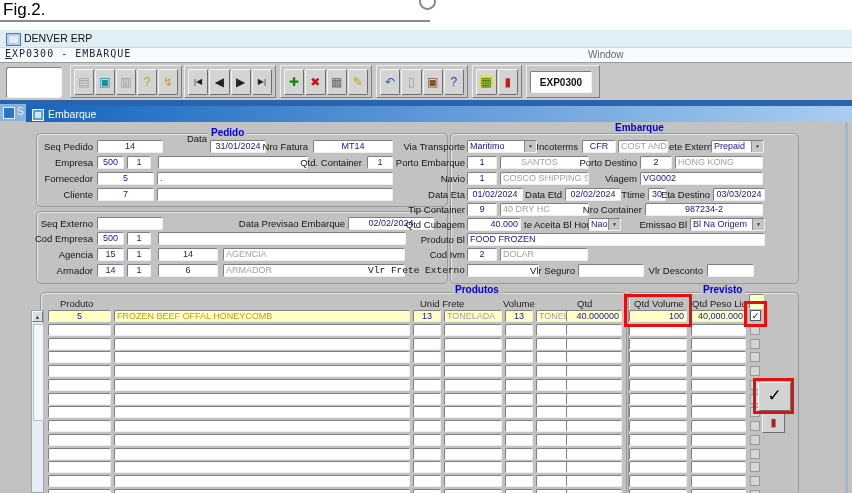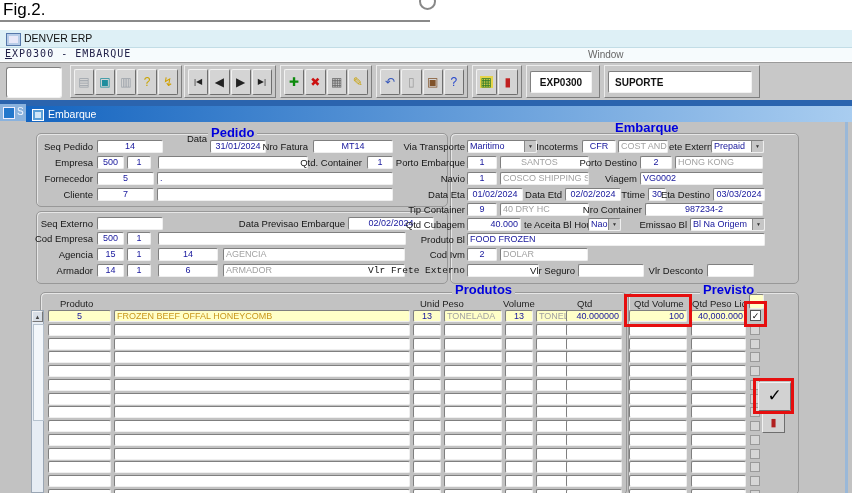--- a/index.html
+++ b/index.html
@@ -48,21 +48,21 @@
   .win-title{position:absolute;left:26px;top:106px;width:826px;height:16px;
     background:linear-gradient(to right,#1565c0,#a9cdf0);color:#fff;font-size:10.5px;line-height:16px;}
   .win-icon{position:absolute;left:6px;top:3px;width:10px;height:10px;background:#cfe6f8;
     border:1px solid #fff;box-shadow:inset 0 0 0 2px #5aa0d8;}
   .win-title .wt{position:absolute;left:22px;top:0;}
   .win-body{position:absolute;left:26px;top:122px;width:826px;height:371px;background:#c2c2c2;}
   .win-rightedge{position:absolute;left:845px;top:122px;width:3px;height:371px;background:#9ab8d8;}
   
   .grp{position:absolute;border:1px solid #989898;border-radius:5px;
     box-shadow:1px 1px 0 #e6e6e6 inset;}
-  .seclbl{position:absolute;color:#0000dd;font-weight:bold;font-size:13px;
+  .seclbl{position:absolute;color:#0000dd;font-weight:bold;font-size:10px;
     background:#c2c2c2;padding:0 3px;line-height:11px;}
   .lbl{position:absolute;font-size:9.5px;color:#151515;white-space:nowrap;line-height:13px;}
   .fld{position:absolute;height:13px;background:#fff;border:1px solid;
     border-color:#7f7f7f #efefef #efefef #7f7f7f;border-radius:2px;font-size:9px;color:#16169c;
     padding:0 2px;line-height:11px;box-sizing:border-box;white-space:nowrap;overflow:hidden;}
   .fld.c{text-align:center;}
   .fld.rr{text-align:right;}
   .fld.dis{color:#a2a2a2;}
   .fld.y{background:#ffffc8;}
   .pdesc{color:#c9971c !important;}
@@ -172,23 +172,20 @@
         <div class="tbtn">
           <span class="ic" style="color: rgb(42, 122, 42); background: rgb(230, 212, 74); padding: 0px 1px;">▦</span>
         </div>
         <div class="tbtn">
           <span class="ic" style="color: rgb(192, 32, 32);">▮</span>
         </div>
       </div>
     <div class="tb-panel" style="left:526px;width:74px;align-items:center;">
       <div class="tb-text" style="width:62px;text-align:center;">EXP0300</div>
     </div>
-    <div class="tb-panel" style="left:604px;width:156px;">
-      <div class="tb-text" style="width:144px;padding-left:6px;">SUPORTE</div>
-    </div>
   </div>
 
   <div class="mdi-strip"></div>
   <div class="bw-title">
     <span class="bw-icon"></span>
     <span class="bw-s">S</span>
   </div>
   <div class="bw-body"></div>
 
   <div class="win-title">
@@ -316,21 +313,21 @@
   <div class="fld dis" style="left:500px;top:248px;width:88px;">DOLAR</div>
 
   <div class="lbl" style="right:387px;top:264px;font-family:Liberation Mono, monospace;">Vlr Frete Externo</div>
   <div class="fld" style="left:467px;top:264px;width:72px;"></div>
   <div class="lbl" style="right:277px;top:264px;">Vlr Seguro</div>
   <div class="fld" style="left:578px;top:264px;width:66px;"></div>
   <div class="lbl" style="right:149px;top:264px;">Vlr Desconto</div>
   <div class="fld" style="left:707px;top:264px;width:47px;"></div>
 
   <div class="hdr" style="left:60px;top:298px;">Produto</div>
-  <div class="hdr" style="left:420px;top:298px;">Unid Peso</div>
+  <div class="hdr" style="left:420px;top:298px;">Unid Frete</div>
   <div class="hdr" style="left:503px;top:298px;">Volume</div>
   <div class="hdr" style="left:577px;top:298px;">Qtd</div>
   <div class="hdr" style="left:634px;top:298px;">Qtd Volume</div>
   <div class="hdr" style="left:692px;top:298px;">Qtd Peso Liq</div>
   <div class="fld y" style="left:749px;top:294px;width:15px;height:15px;"></div>
 
   <div class="vsb">
     <div class="up">▲</div>
     <div class="thumb"></div>
   </div>

